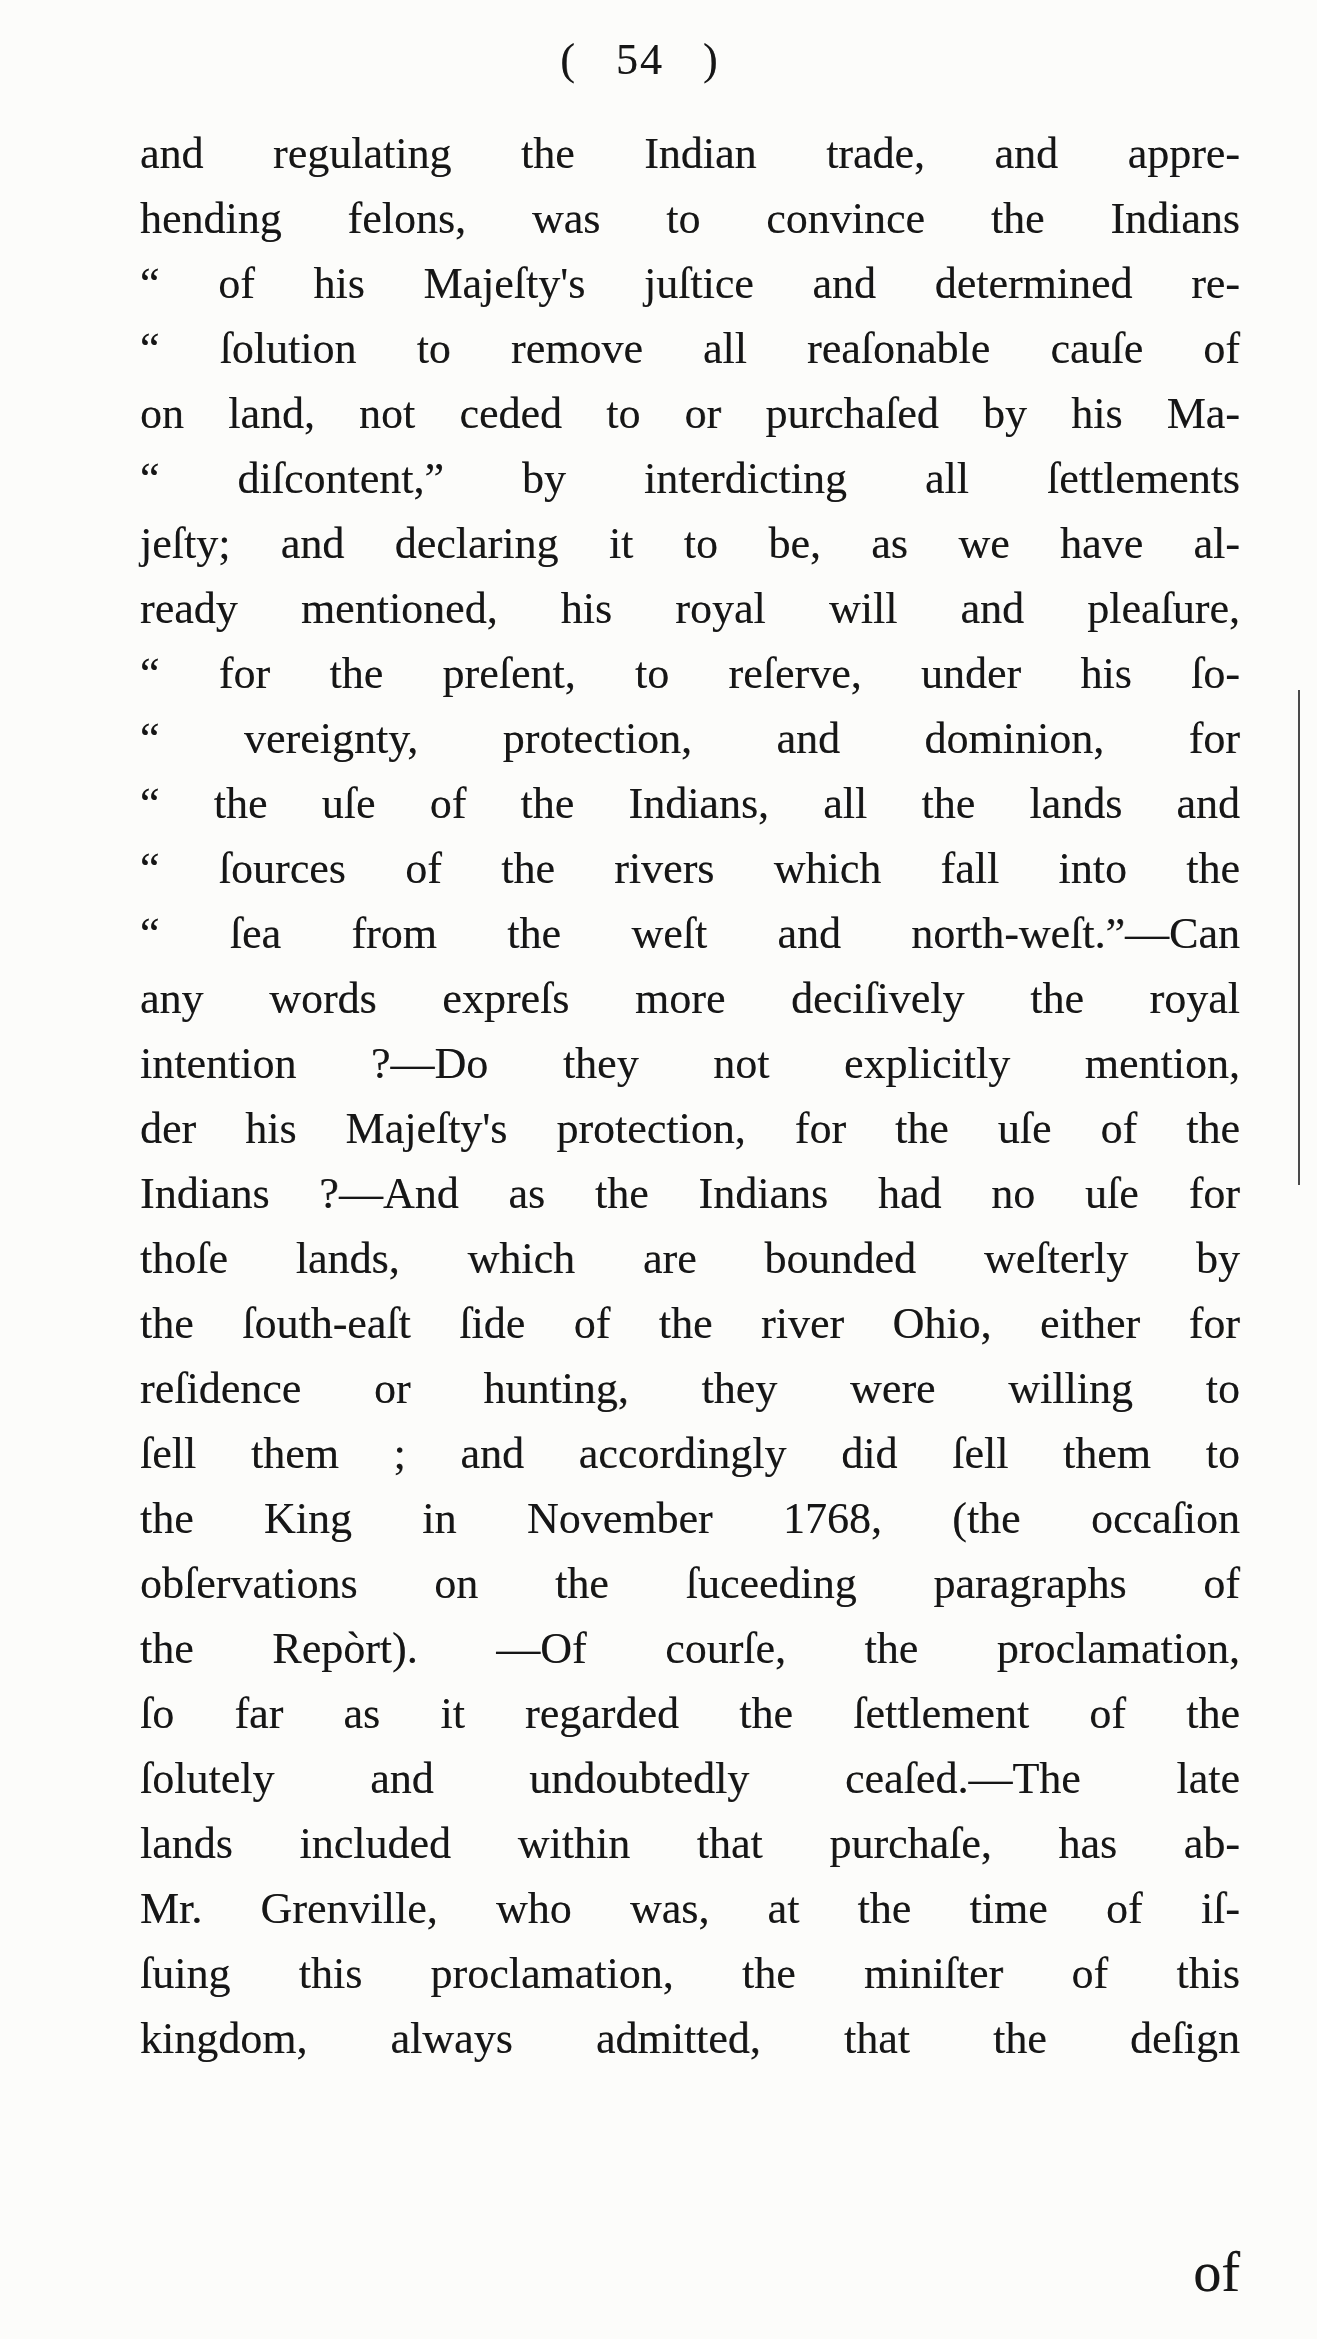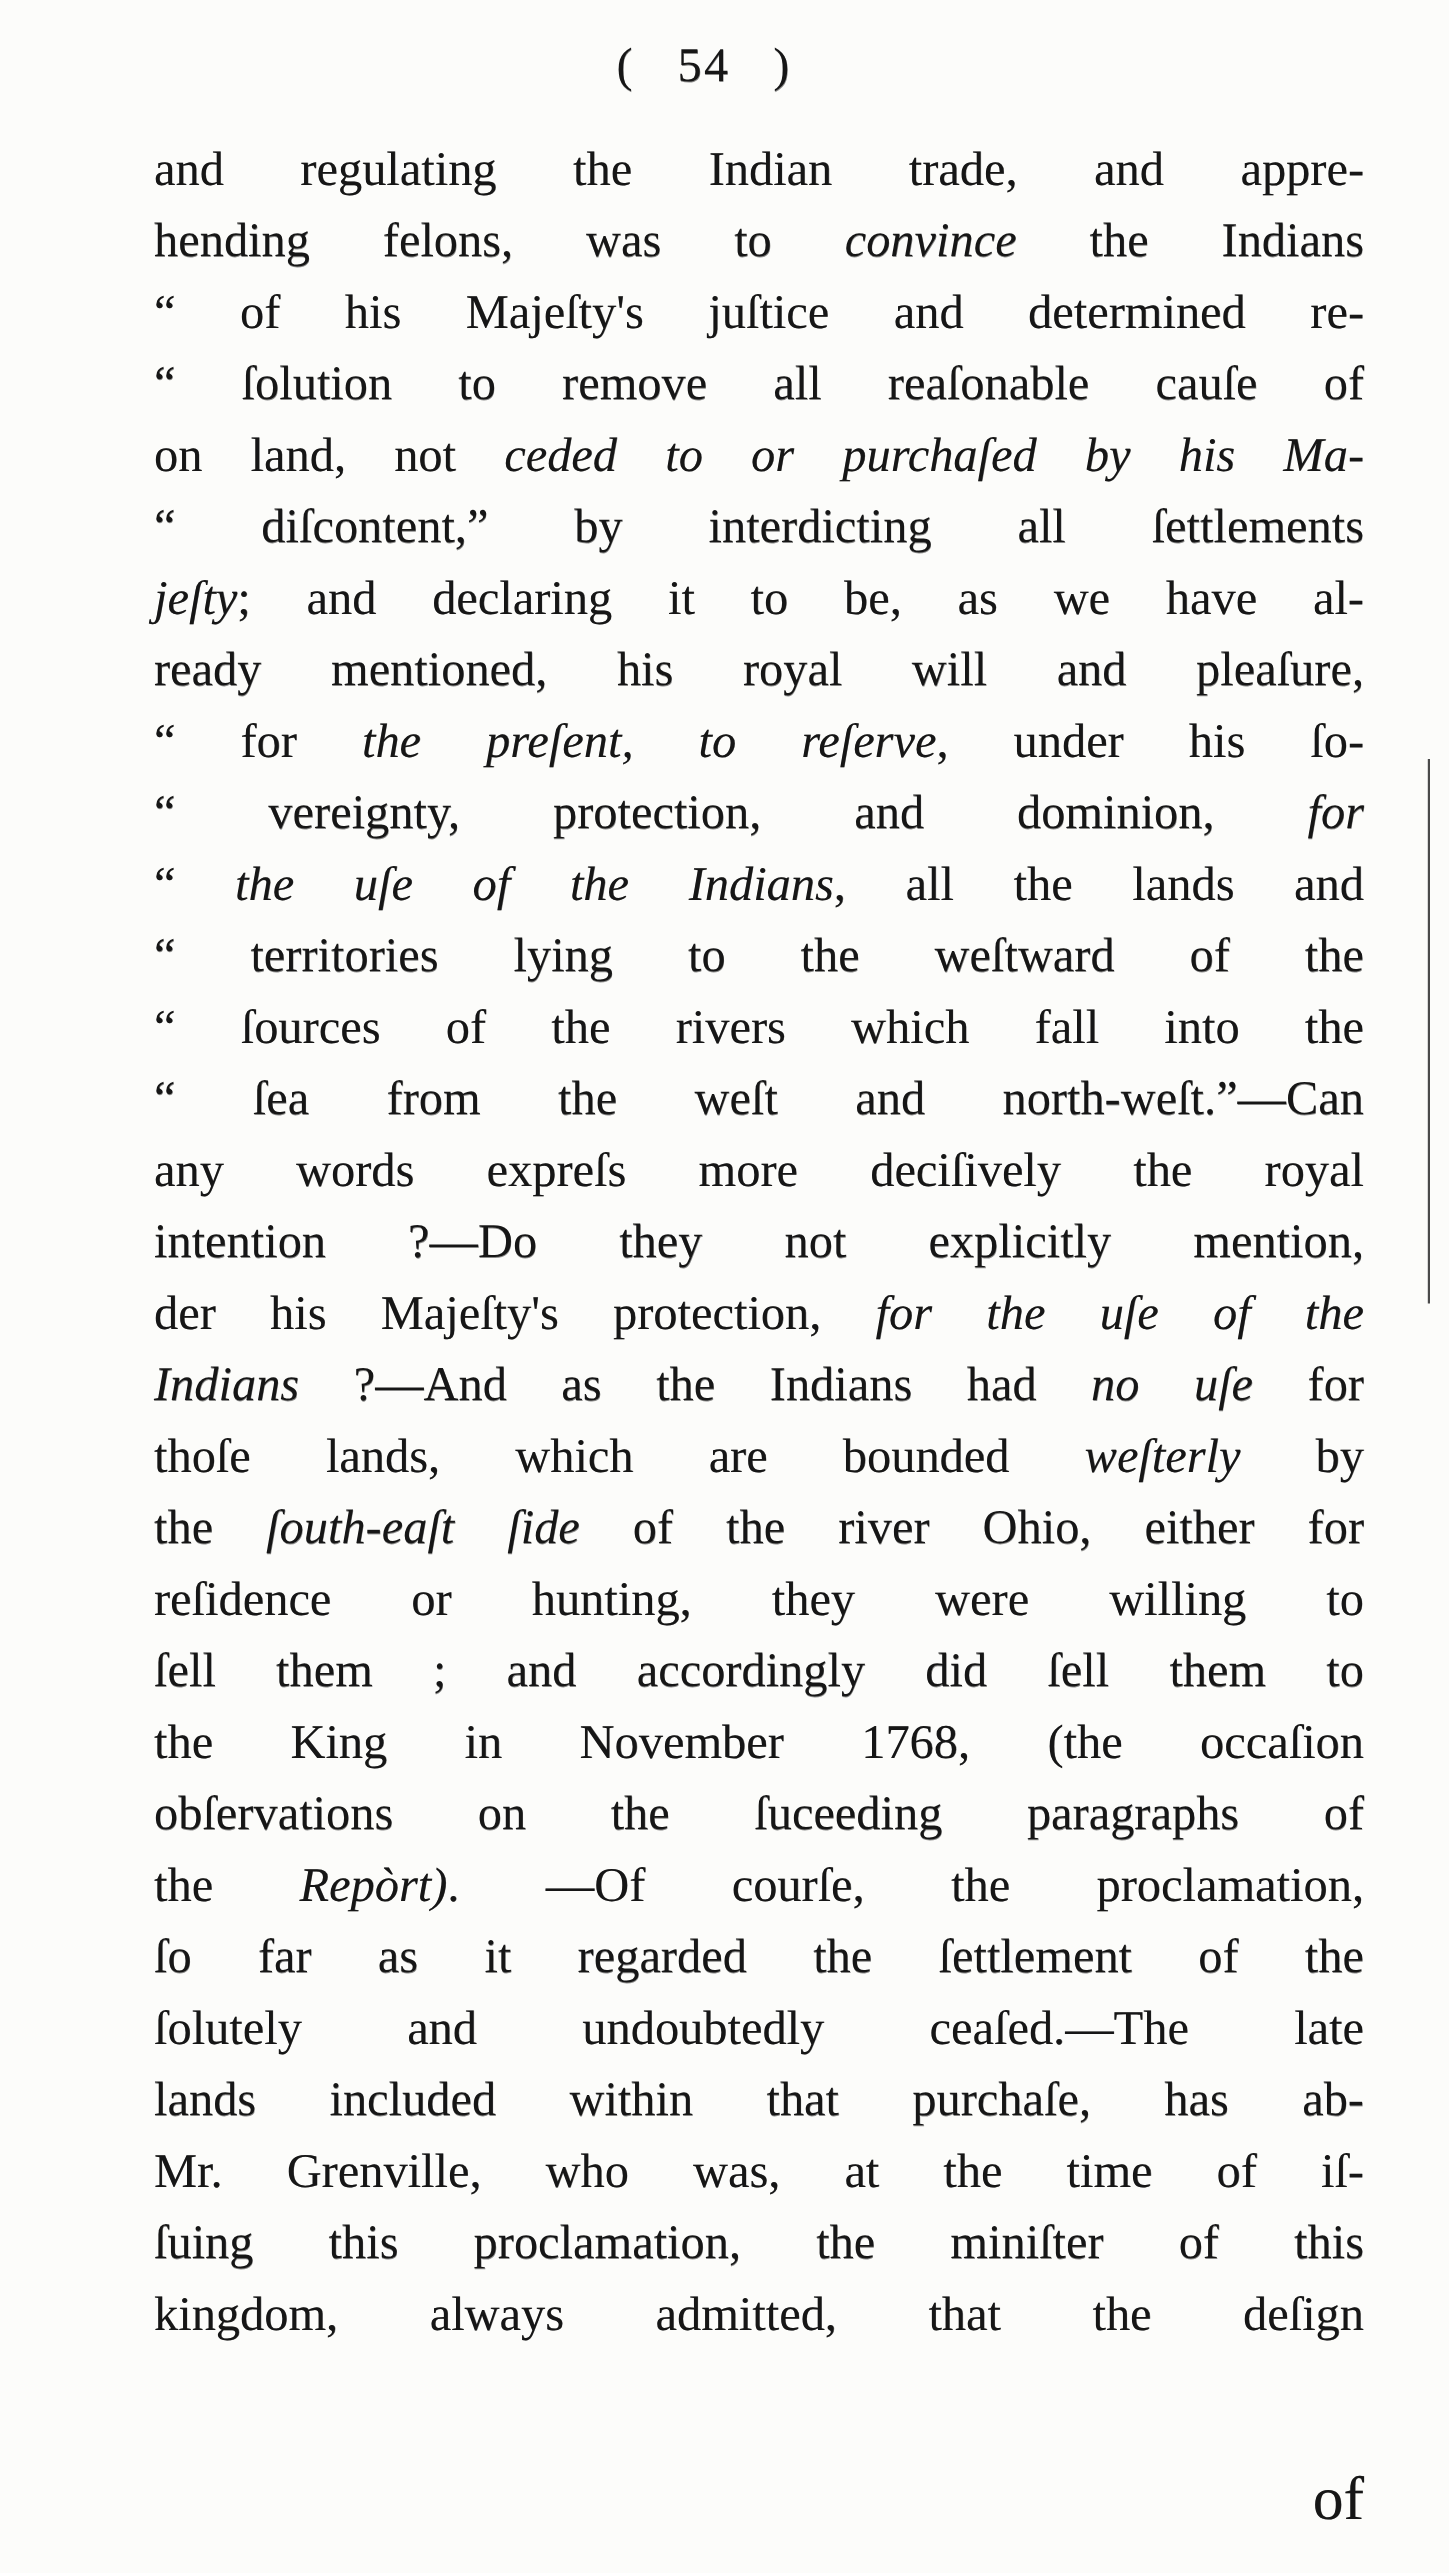--- a/index.html
+++ b/index.html
@@ -41,21 +41,20 @@
     font-size: 44px;
     line-height: 65px;
     height: 65px;
     text-align: justify;
     text-align-last: justify;
     word-spacing: 2px;
     white-space: normal;
     text-shadow: 0.3px 0.3px 0.5px rgba(0,0,0,0.45);
   }
   .line .it {
-    font-style: italic;
   }
   .catchword-row {
     position: absolute;
     top: 2240px;
     left: 140px;
     width: 1100px;
     text-align: right;
     font-size: 56px;
     text-shadow: 0.3px 0.3px 0.5px rgba(0,0,0,0.45);
   }
@@ -78,21 +77,20 @@
       <div class="line"><span>hending felons, was to </span><span class="it">convince</span><span> the Indians</span></div>
       <div class="line"><span>“ of his Majeſty's juſtice and determined re-</span></div>
       <div class="line"><span>“ ſolution to remove all reaſonable cauſe of</span></div>
       <div class="line"><span>on land, not </span><span class="it">ceded to or purchaſed by his Ma-</span></div>
       <div class="line"><span>“ diſcontent,” by interdicting all ſettlements</span></div>
       <div class="line"><span class="it">jeſty</span><span>; and declaring it to be, as we have al-</span></div>
       <div class="line"><span>ready mentioned, his royal will and pleaſure,</span></div>
       <div class="line"><span>“ for </span><span class="it">the preſent, to reſerve</span><span>, under his ſo-</span></div>
       <div class="line"><span>“ vereignty, protection, and dominion, </span><span class="it">for</span></div>
       <div class="line"><span>“ </span><span class="it">the uſe of the Indians</span><span>, all the lands and</span></div>
-      <div class="line"><span>“ territories lying to the weſtward of the</span></div>
       <div class="line"><span>“ ſources of the rivers which fall into the</span></div>
       <div class="line"><span>“ ſea from the weſt and north-weſt.”—Can</span></div>
       <div class="line"><span>any words expreſs more deciſively the royal</span></div>
       <div class="line"><span>intention ?—Do they not explicitly mention,</span></div>
       <div class="line"><span>der his Majeſty's protection, </span><span class="it">for the uſe of the</span></div>
       <div class="line"><span class="it">Indians</span><span> ?—And as the Indians had </span><span class="it">no uſe</span><span> for</span></div>
       <div class="line"><span>thoſe lands, which are bounded </span><span class="it">weſterly</span><span> by</span></div>
       <div class="line"><span>the </span><span class="it">ſouth-eaſt ſide</span><span> of the river Ohio, either for</span></div>
       <div class="line"><span>reſidence or hunting, they were willing to</span></div>
       <div class="line"><span>ſell them ; and accordingly did ſell them to</span></div>

